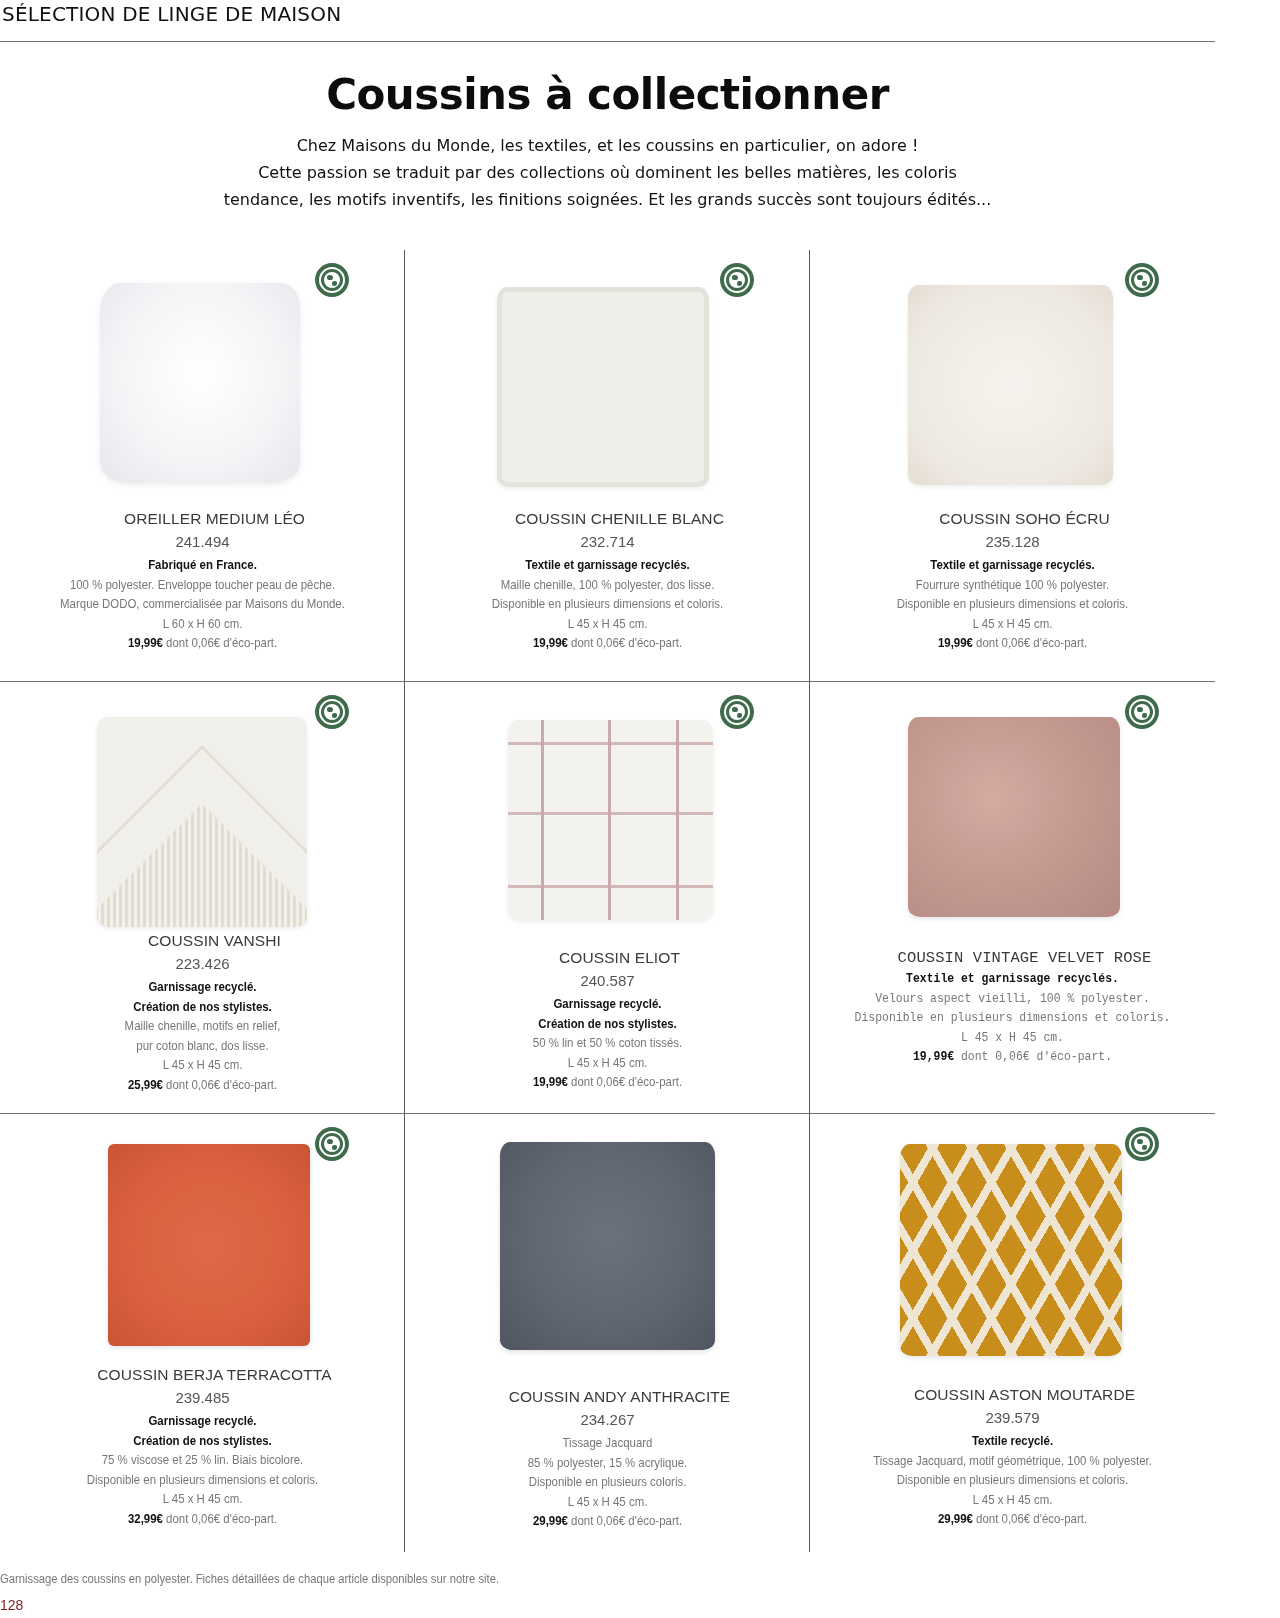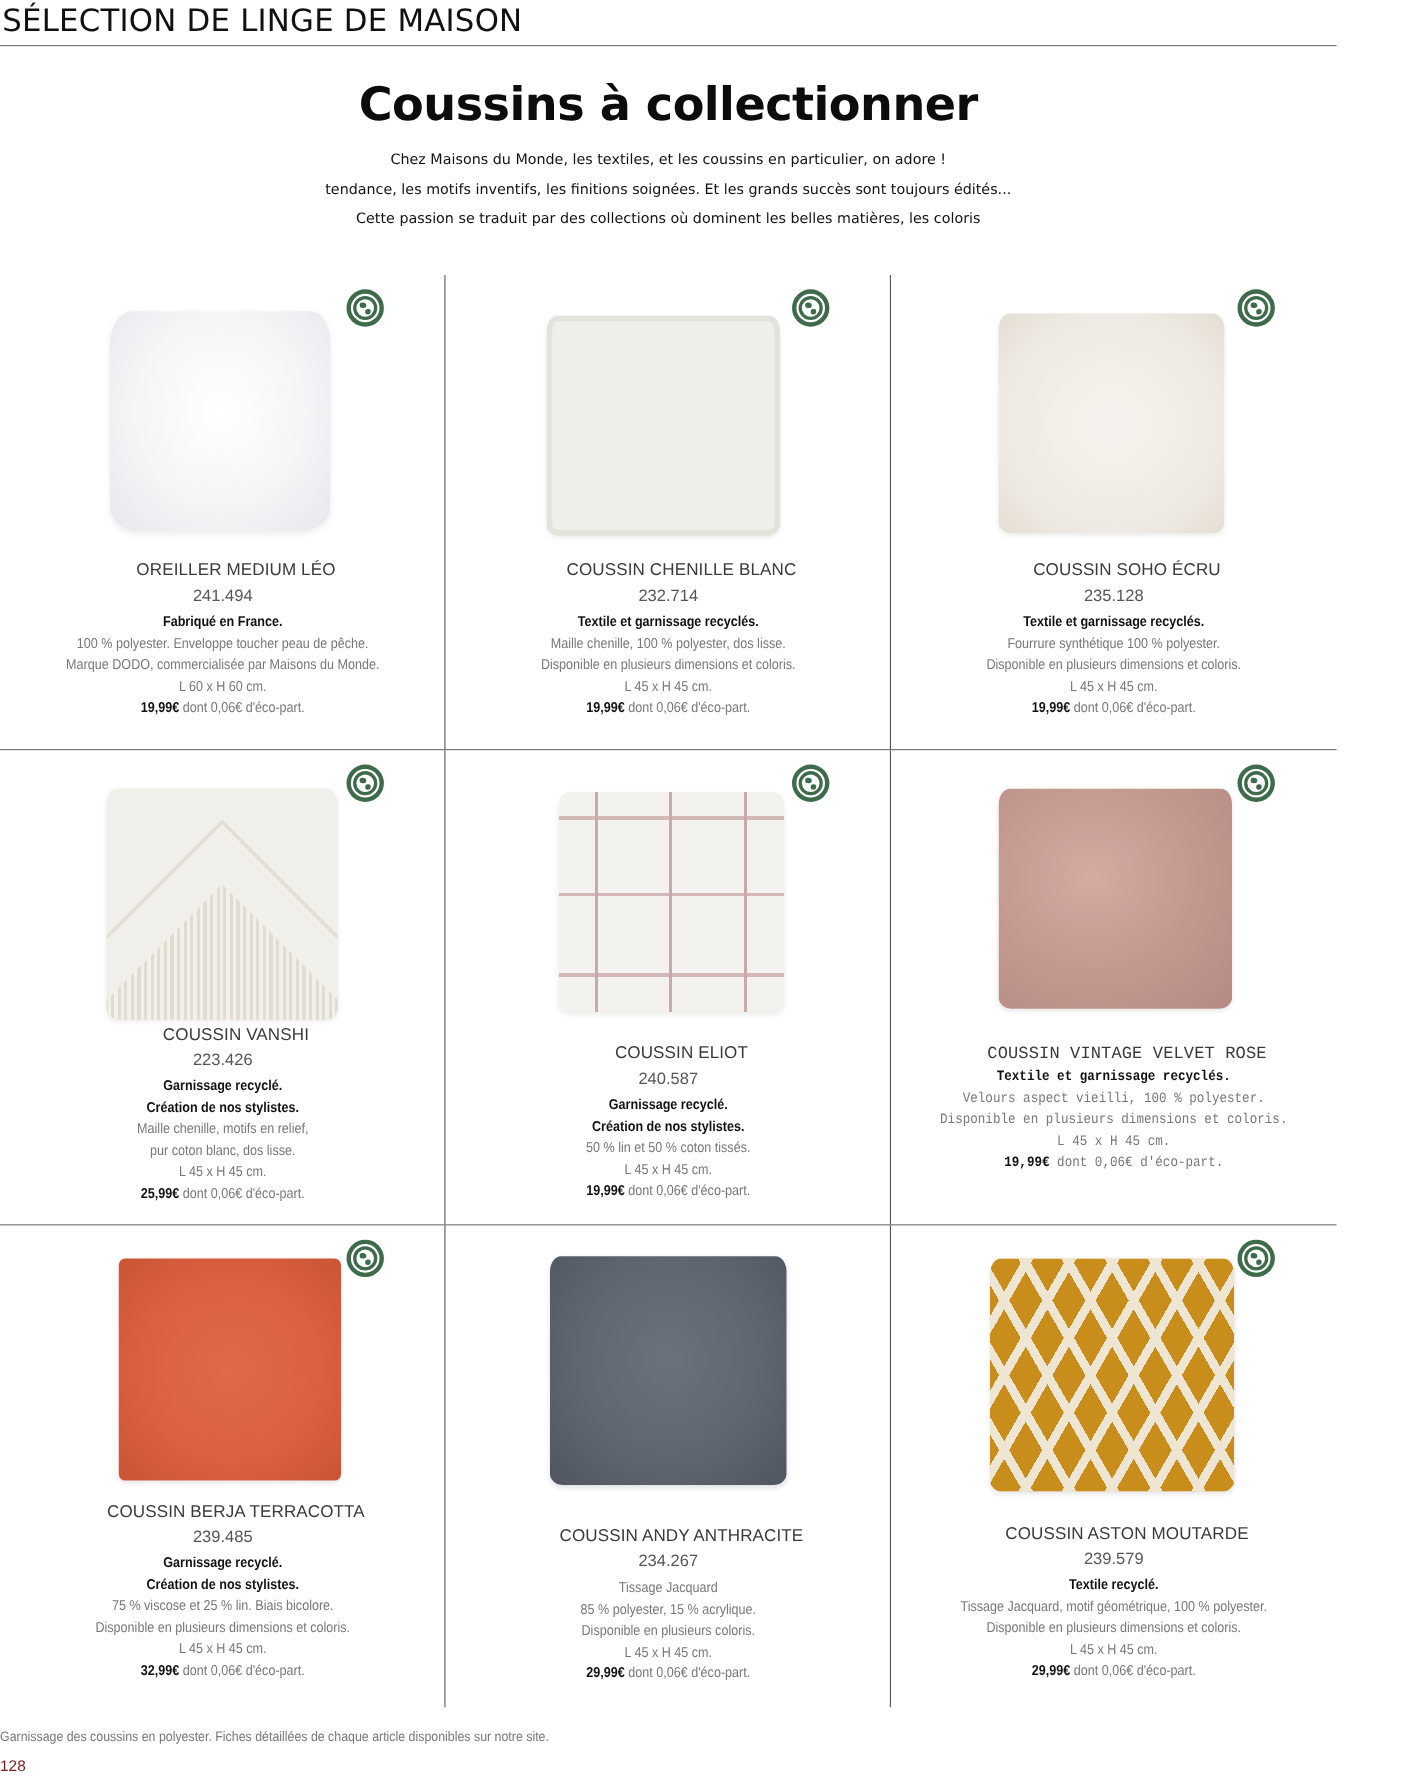--- a/index.html
+++ b/index.html
@@ -6,31 +6,31 @@
   html, body { width: 1280px; height: 1618px; background: #ffffff; overflow: hidden; }
   body { position: relative; font-family: "Liberation Sans", sans-serif; color: #222; }
 
   .section-header {
     position: absolute; left: 0; top: 0; width: 1215px; height: 42px;
     border-bottom: 1.5px solid #6e6e6e;
   }
   .section-header h2 {
     position: absolute; left: 2px; top: 2px;
     font-family: "DejaVu Sans", sans-serif; font-weight: normal;
-    font-size: 28px; letter-spacing: 0.2px; color: #111;
+    font-size: 20px; letter-spacing: 0.2px; color: #111;
   }
 
   .page-title {
     position: absolute; left: 0; top: 70px; width: 1215px; text-align: center;
     font-family: "DejaVu Sans", sans-serif; font-weight: bold;
     font-size: 42px; color: #0c0c0c; letter-spacing: -0.5px;
   }
   .intro {
     position: absolute; left: 60px; top: 132px; width: 1095px; text-align: center;
-    font-family: "DejaVu Sans", sans-serif; font-size: 13px; line-height: 27px; color: #111;
+    font-family: "DejaVu Sans", sans-serif; font-size: 16px; line-height: 27px; color: #111;
   }
 
   .grid {
     position: absolute; left: 0; top: 250px; width: 1215px;
   }
   .row { position: relative; display: flex; width: 1215px; }
   .row.bordered { border-bottom: 1.5px solid #6e6e6e; }
   .cell {
     position: relative; width: 405px; flex: 0 0 405px;
   }
@@ -83,22 +83,22 @@
 <body>
 
 <div class="section-header">
   <h2>SÉLECTION DE LINGE DE MAISON</h2>
 </div>
 
 <h1 class="page-title">Coussins à collectionner</h1>
 
 <div class="intro">
   <div>Chez Maisons du Monde, les textiles, et les coussins en particulier, on adore !</div>
+  <div>Cette passion se traduit par des collections où dominent les belles matières, les coloris</div>
   <div>tendance, les motifs inventifs, les finitions soignées. Et les grands succès sont toujours édités...</div>
-  <div>Cette passion se traduit par des collections où dominent les belles matières, les coloris</div>
 </div>
 
 <div class="grid">
 
   <div class="row bordered" style="height:432px;">
 
     <div class="cell divider">
       <div class="pillow" style="left:100px; top:33px; width:200px; height:200px; background:radial-gradient(ellipse at 50% 45%, #ffffff 0%, #f4f4f7 60%, #e6e6ec 100%); box-shadow:0 2px 6px rgba(0,0,0,0.08); border-radius:20px 18px 30px 26px / 30px 26px 20px 22px;"></div>
       <div class="eco-badge" style="left:315px; top:13px;">
         <div class="ring">

